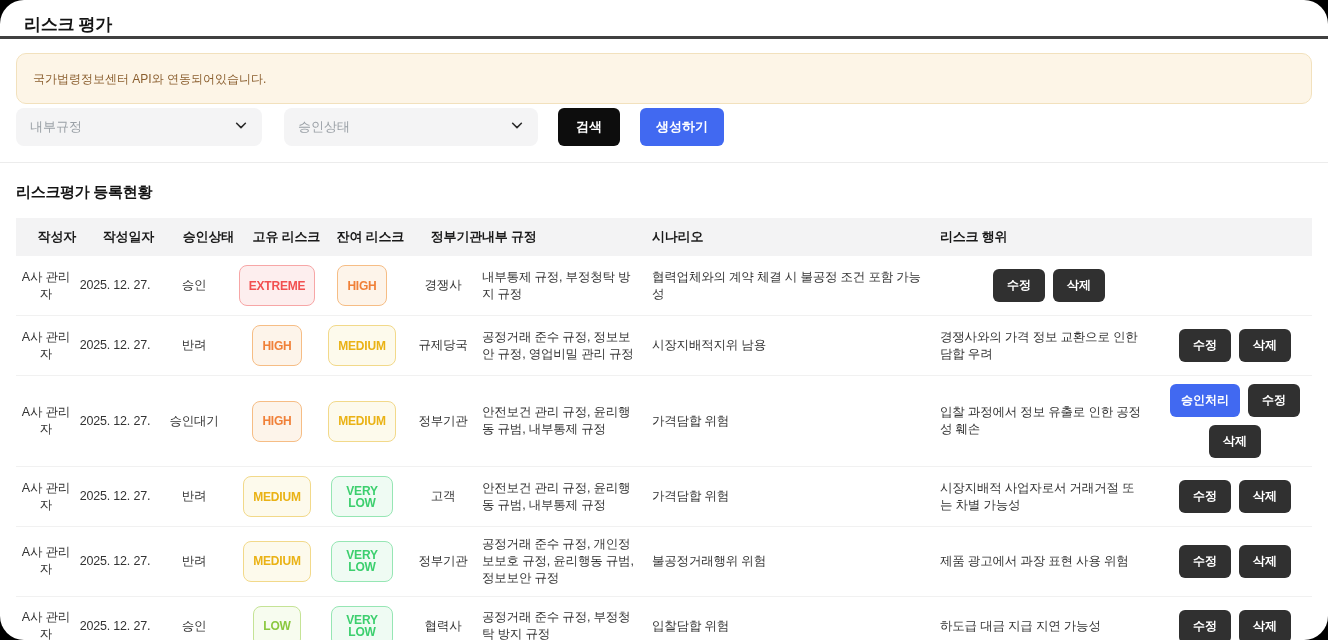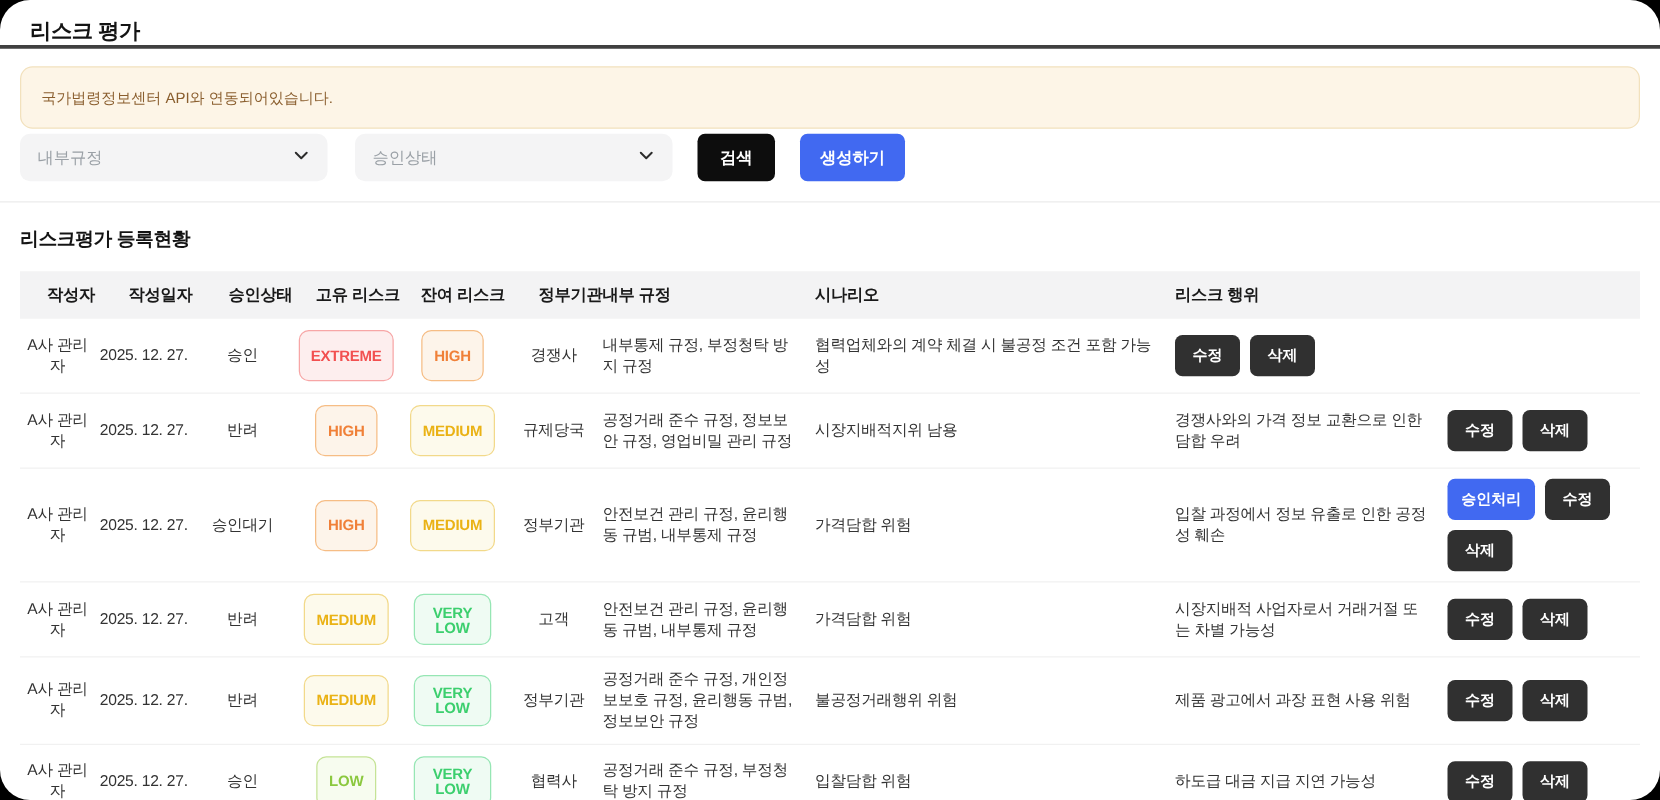--- a/index.html
+++ b/index.html
@@ -37,21 +37,21 @@
   .th.center { text-align:right; padding-right:0; }
   .tr-body { border-bottom:1px solid #f1f1f1; }
   .tc { font-size:12.5px; color:#333; padding:9px 14px 9px 0; line-height:1.35; letter-spacing:-0.2px; }
   .tc.center { text-align:center; padding-right:0; }
 
   
   .badge { display:inline-flex; align-items:center; justify-content:center; height:41px; padding:0 9px; border:1.5px solid; border-radius:8px; font-size:12px; font-weight:700; line-height:12px; text-align:center; overflow:visible; }
   .badge.two-line { width:62px; padding:0 4px; white-space:normal; }
 
   
-  .actions { display:flex; flex-wrap:wrap; gap:8px 8px; justify-content:flex-start; align-items:center; padding:8px 0; }
+  .actions { display:flex; flex-wrap:wrap; gap:8px 8px; justify-content:center; align-items:center; padding:8px 0; }
   .btn-dark { background:#303030; color:#fff; border:none; border-radius:6px; font-size:12px; font-weight:600; padding:8px 14px; font-family:inherit; cursor:pointer; white-space:nowrap; }
   .btn-dark.btn-approve { background:#4169f1; padding:8px 11px; }
 </style>
 </head>
 <body>
 
 <div class="page">
 
   <div class="titlebar">
     <h1>리스크 평가</h1>

